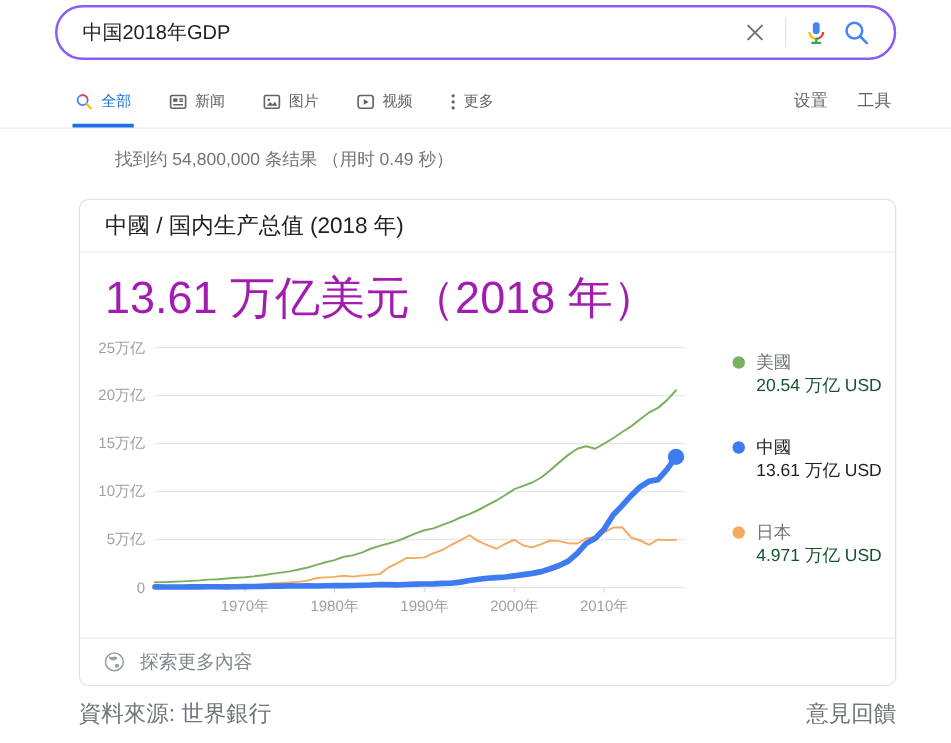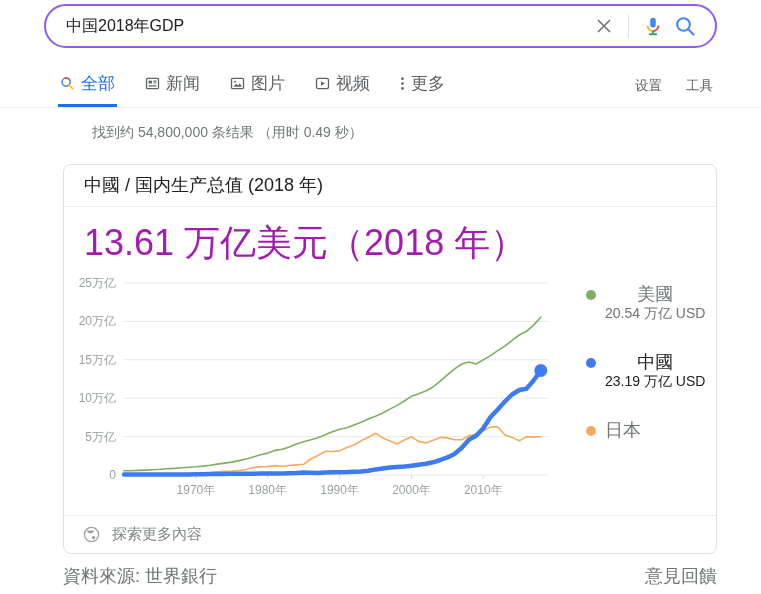--- a/index.html
+++ b/index.html
@@ -20,41 +20,41 @@
   }
   .sb-icons{ display:flex; align-items:center; }
   .icon-btn{ width:32px; height:32px; display:flex; align-items:center; justify-content:center; cursor:pointer; }
   .sb-divider{ width:1px; height:24px; background:#dfe1e5; margin:0 8px; }
   
   .tabs-bar{
     display:flex; align-items:flex-end; margin-top:18px;
     padding:0 48px 0 58px; border-bottom:1px solid #ebebeb;
   }
   .tab{
-    display:flex; align-items:center; gap:6px; font-size:17px; color:#5f6368;
+    display:flex; align-items:center; gap:6px; font-size:12px; color:#5f6368;
     padding:6px 2px 12px; margin-right:26px; cursor:pointer; white-space:nowrap;text-align:center;
   }
   .tab.active{ color:#1a73e8; border-bottom:3px solid #1a73e8; padding-bottom:9px; }
   .tabs-right{ margin-left:auto; display:flex; gap:24px; }
   .tab-plain{ font-size:13.5px; color:#5f6368; padding:6px 0 12px; cursor:pointer; }
   
   .stats{ margin:14px 0 0 92px; font-size:14px; color:#70757a; line-height:20px; }
   
   .card{ margin:22px 44px 0 63px; border:1px solid #dfe1e5; border-radius:8px; background:#fff; }
   .card-header{ padding:12px 20px; font-size:18px; color:#202124; border-bottom:1px solid #ebebeb; line-height:17px; }
   .headline{ font-size:36px; font-weight:400; color:#a21caf; margin:20px 20px 0; line-height:32px; }
   .chart-row{ display:flex; padding:12px 6px 6px 10px; }
   #gdp-chart{ display:block; flex:none; }
   #gdp-chart text{ font-family:"Liberation Sans","DejaVu Sans",sans-serif; }
   .legend{ padding:14px 0 0 26px; }
   .legend-item{ display:flex; align-items:flex-start; gap:9px; margin-bottom:30px; }
   .legend-dot{ width:10px; height:10px; border-radius:50%; margin-top:5px; flex:none; }
   .legend-text{ display:flex; flex-direction:column; }
-  .legend-name{ font-size:18px; color:#70757a; line-height:19px;text-align:center; }
-  .legend-value{ font-size:14px; color:#737373; line-height:19px; }
+  .legend-name{ font-size:14px; color:#70757a; line-height:19px; }
+  .legend-value{ font-size:14px; color:#14532d; line-height:19px; }
   .legend-item.emph .legend-name, .legend-item.emph .legend-value{ color:#202124; }
   .explore{
     display:flex; align-items:center; gap:11px; border-top:1px solid #ebebeb;
     padding:9px 18px; color:#80868b; font-size:15px; cursor:pointer;
   }
   
   .source-row{
     display:flex; justify-content:space-between; margin:10px 44px 0 63px;
     font-size:18px; color:#70757a;
   }
@@ -176,27 +176,28 @@
         <span class="legend-dot" style="background: rgb(124, 176, 97);"></span>
         <span class="legend-text">
           <span class="legend-name">美國</span>
           <span class="legend-value">20.54 万亿 USD</span>
         </span>
       </div>
       <div class="legend-item emph">
         <span class="legend-dot" style="background: rgb(62, 123, 240);"></span>
         <span class="legend-text">
           <span class="legend-name">中國</span>
-          <span class="legend-value">23.19 万亿 USD</span>
+          <span class="legend-value">13.61 万亿 USD</span>
         </span>
       </div>
       <div class="legend-item">
         <span class="legend-dot" style="background: rgb(245, 171, 95);"></span>
         <span class="legend-text">
           <span class="legend-name">日本</span>
+          <span class="legend-value">4.971 万亿 USD</span>
         </span>
       </div>
     </div>
   </div>
 
   <div class="explore">
     <svg width="19" height="19" viewBox="0 0 24 24">
       <circle cx="12" cy="12" r="9" fill="none" stroke="#9aa0a6" stroke-width="1.6"></circle>
       <path d="M6.5 6.2 q2.6 1.6 5 .6 q2.4-.8 3.2 1 q.6 1.6-1.6 2.4 q-2.8.9-5-.4 q-2.2-1.4-1.6-3.6z" fill="#9aa0a6"></path>
       <path d="M13.4 14.2 q2.2-.6 3.2.6 q.8 1.2-.6 2.6 q-1.4 1.2-2.6.2 q-1-1-.9-2 q.1-1 .9-1.4z" fill="#9aa0a6"></path>

